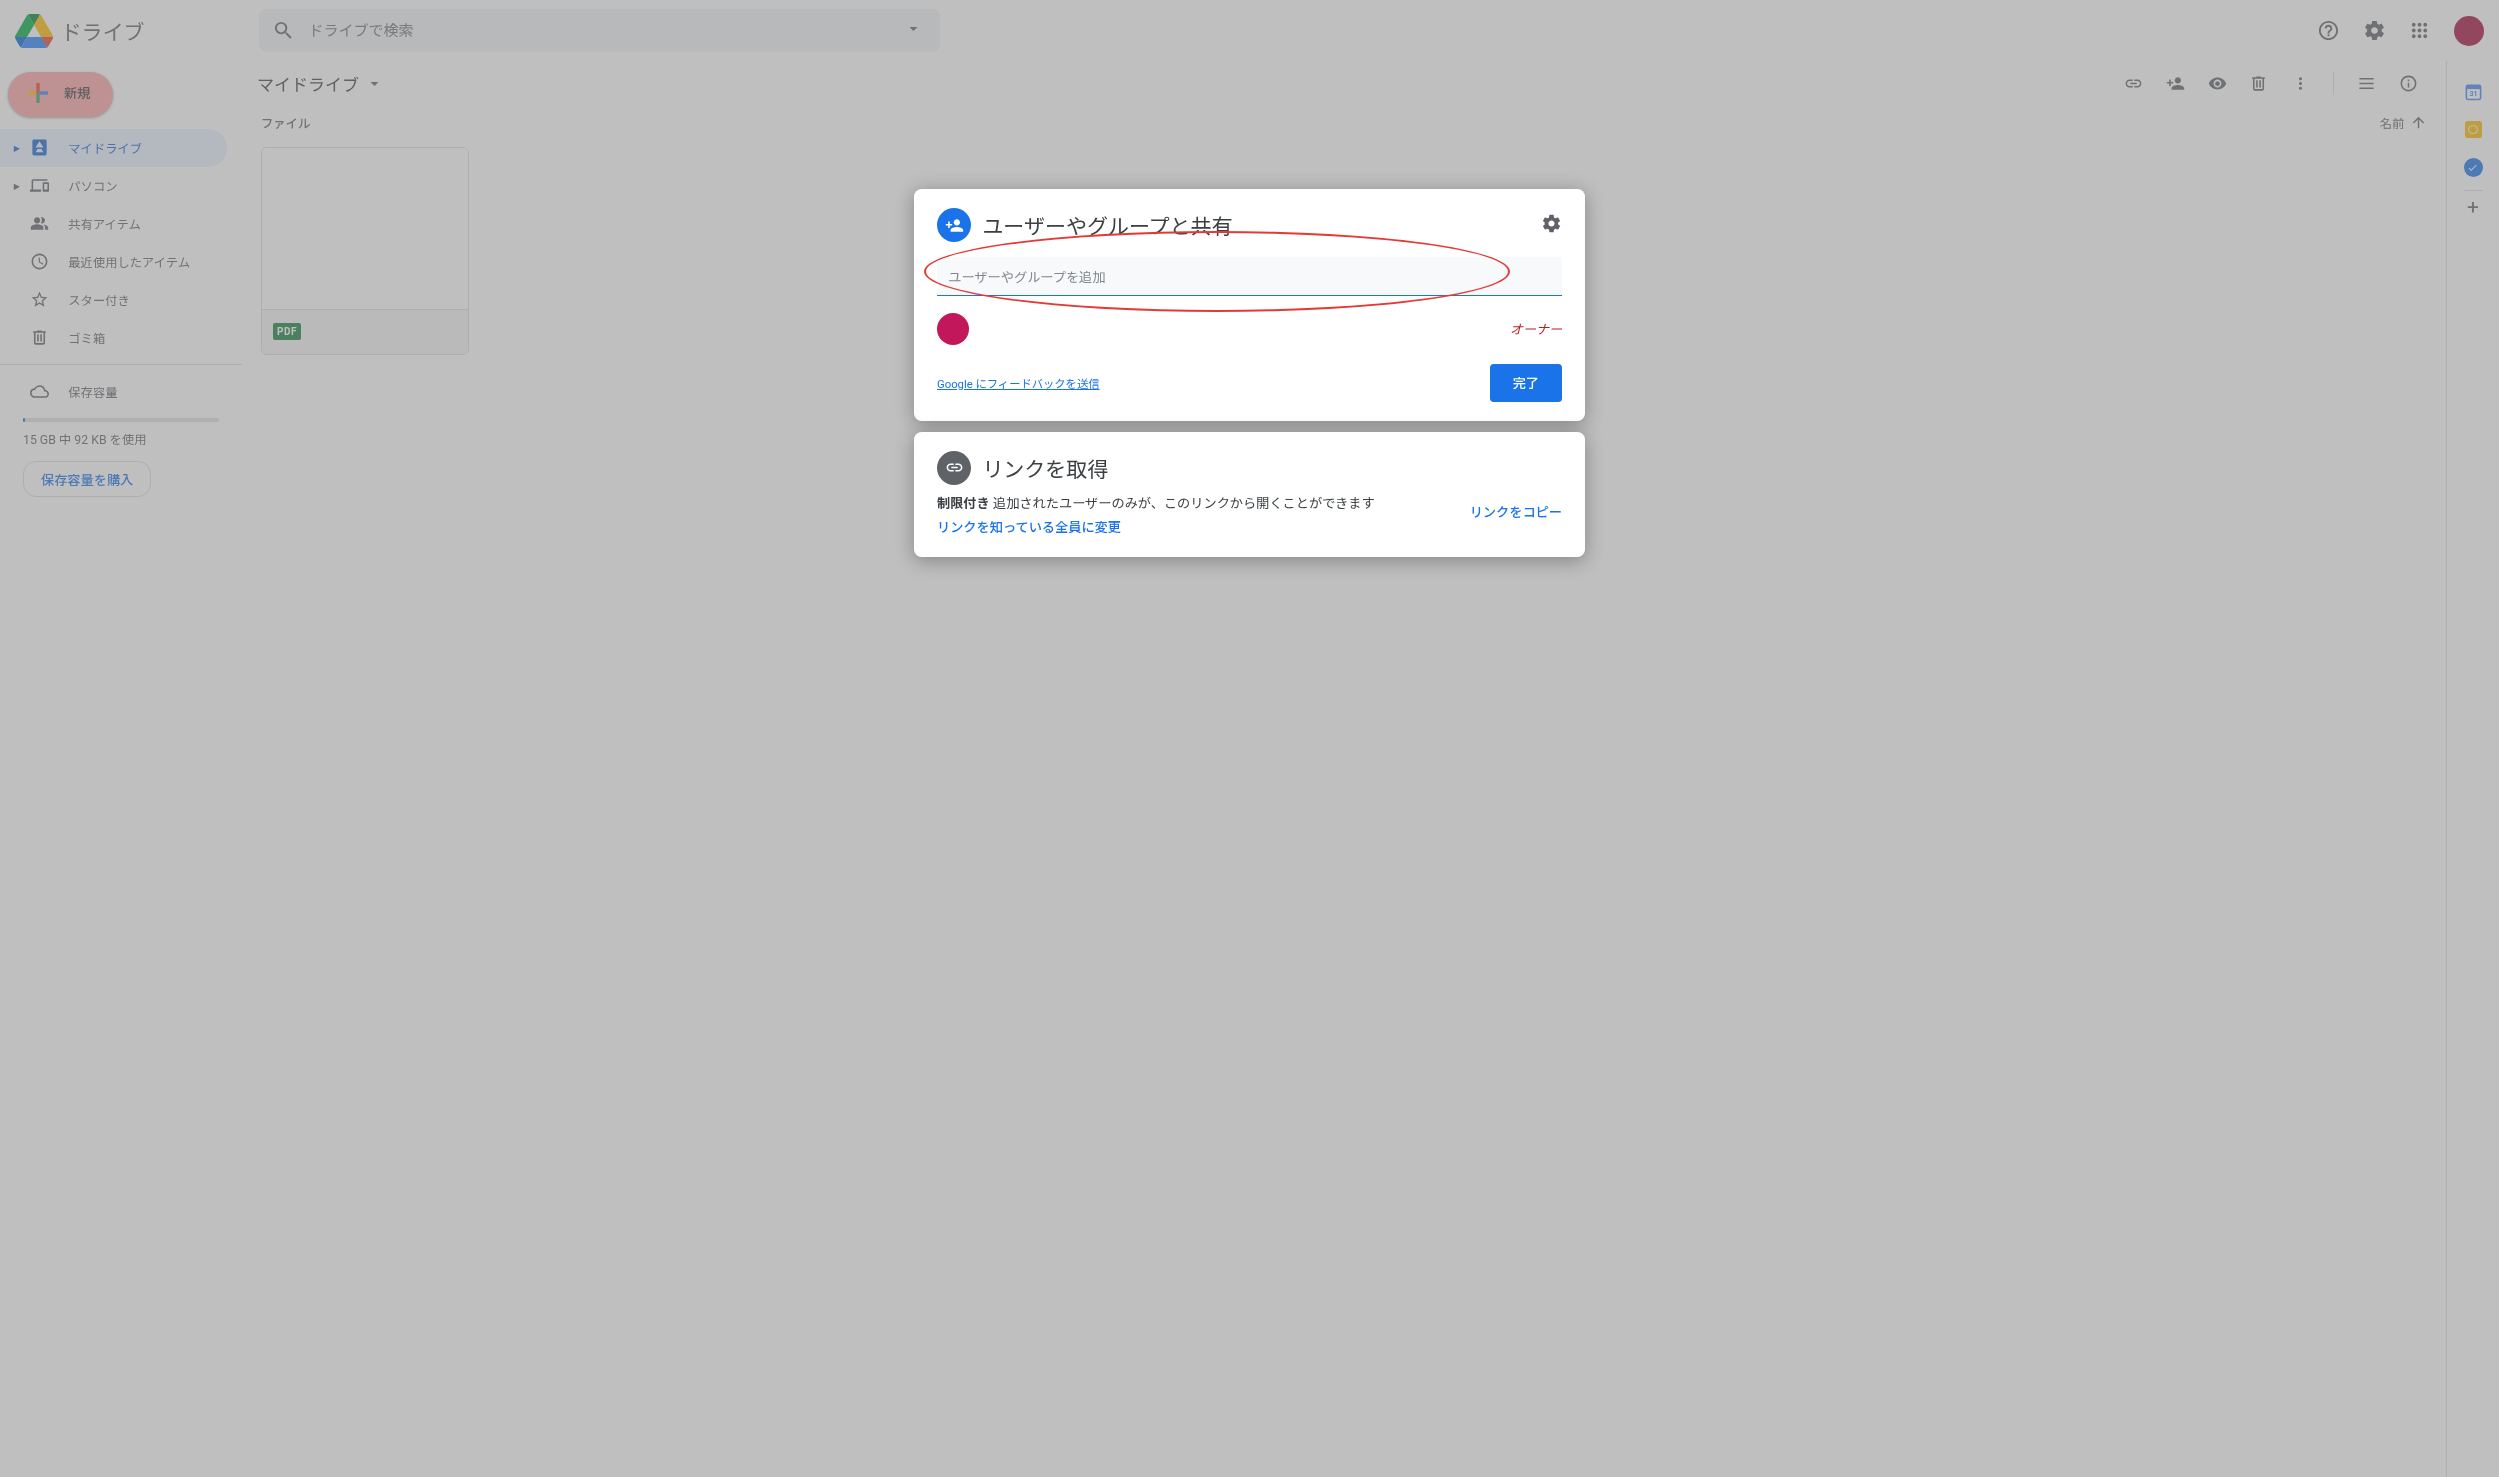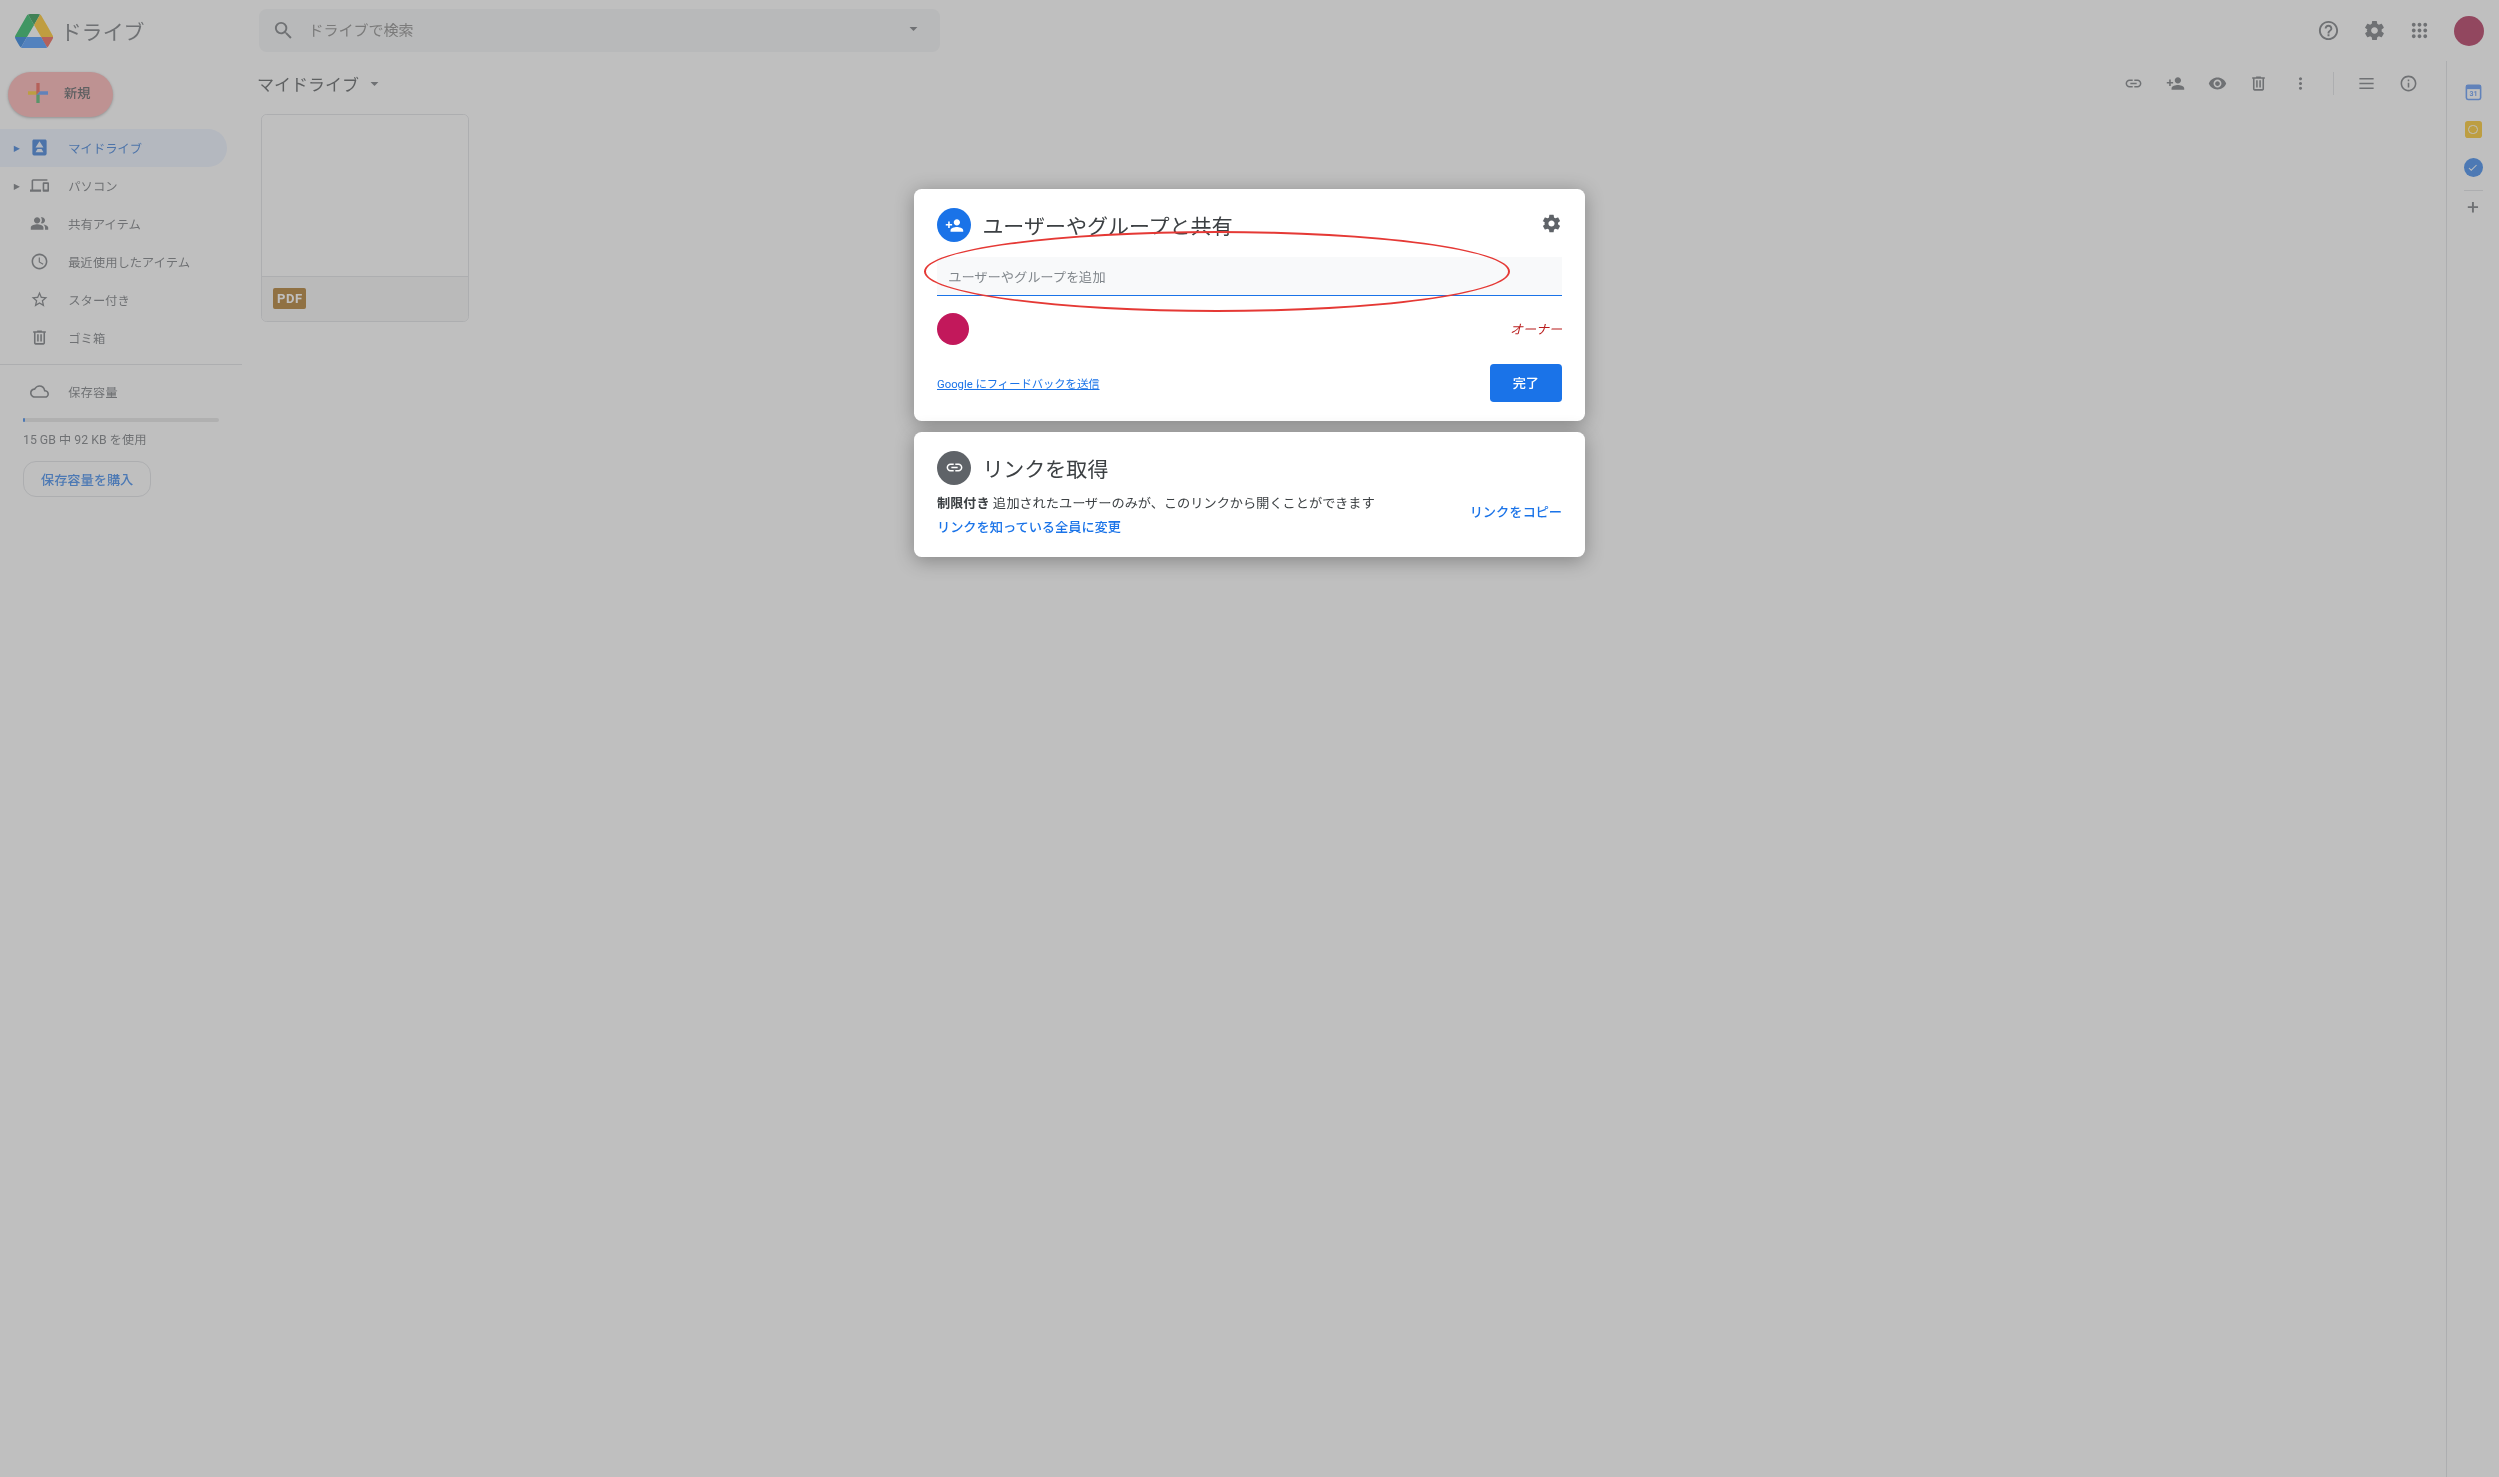--- a/index.html
+++ b/index.html
@@ -52,21 +52,21 @@
 
 .section-row { display: flex; align-items: center; padding: 7.6px 19px; }
 .section-label { font-size: 12.3px; color: #5f6368; font-weight: 500; }
 .sort-area { margin-left: auto; display: flex; align-items: center; font-size: 12.3px; color: #5f6368; cursor: pointer; }
 .sort-arrow { margin-left: 5.7px; }
 
 .file-grid { padding: 7.6px 19px; display: flex; gap: 15px; }
 .file-card { width: 208px; height: 208px; border: 0.9px solid #dadce0; border-radius: 5.7px; background: #fff; overflow: hidden; display: flex; flex-direction: column; }
 .file-preview { flex: 1; background: #fff; }
 .file-footer { height: 45px; border-top: 0.9px solid #dadce0; display: flex; align-items: center; padding: 0 11.3px; background: #f5f5f5; }
-.pdf-badge { background: #a16207; color: #fff; font-size: 13px; font-weight: 700; padding: 2.8px 3.8px; border-radius: 1.9px; letter-spacing: 0.5px; }
+.pdf-badge { background: #15803d; color: #fff; font-size: 10px; font-weight: 700; padding: 2.8px 3.8px; border-radius: 1.9px; letter-spacing: 0.5px; }
 
 
 .sidepanel { width: 53px; border-left: 0.9px solid #dadce0; display: flex; flex-direction: column; align-items: center; padding-top: 11.3px; }
 .sp-icon { width: 38px; height: 38px; border-radius: 50%; display: flex; align-items: center; justify-content: center; cursor: pointer; }
 .sp-cal { width: 19px; height: 19px; }
 .sp-keep { width: 17px; height: 17px; background: #fbbc04; border-radius: 2.8px; position: relative; }
 .sp-keep::after { content: ''; position: absolute; top: 3.8px; left: 3.8px; width: 9.5px; height: 9.5px; border: 1.9px solid #fff; border-radius: 50%; box-sizing: border-box; }
 .sp-tasks { width: 19px; height: 19px; border-radius: 50%; background: #1a73e8; display: flex; align-items: center; justify-content: center; }
 .sp-divider { width: 19px; height: 0.9px; background: #dadce0; margin: 3.8px 0; }
 .sp-plus { font-size: 21px; color: #5f6368; cursor: pointer; }
@@ -272,20 +272,29 @@
               <path d="M3 5h18v2H3zm0 6h18v2H3zm0 6h18v2H3z"></path>
             </svg>
           </div>
         <div class="icon-btn">
             <svg viewBox="0 0 24 24">
               <path d="M11 7h2v2h-2zm0 4h2v6h-2zm1-9C6.48 2 2 6.48 2 12s4.48 10 10 10 10-4.48 10-10S17.52 2 12 2zm0 18c-4.41 0-8-3.59-8-8s3.59-8 8-8 8 3.59 8 8-3.59 8-8 8z"></path>
             </svg>
           </div>
       </div>
     </div>
+    <div class="section-row">
+      <span class="section-label">ファイル</span>
+      <div class="sort-area">
+        <span>名前</span>
+        <svg class="sort-arrow" width="17" height="17" viewBox="0 0 24 24" fill="#5f6368">
+            <path d="M4 12l1.41 1.41L11 7.83V20h2V7.83l5.58 5.59L20 12l-8-8-8 8z"></path>
+          </svg>
+      </div>
+    </div>
     <div class="file-grid">
       <div class="file-card">
         <div class="file-preview"></div>
         <div class="file-footer">
           <span class="pdf-badge">PDF</span>
         </div>
       </div>
     </div>
   </div>
 

